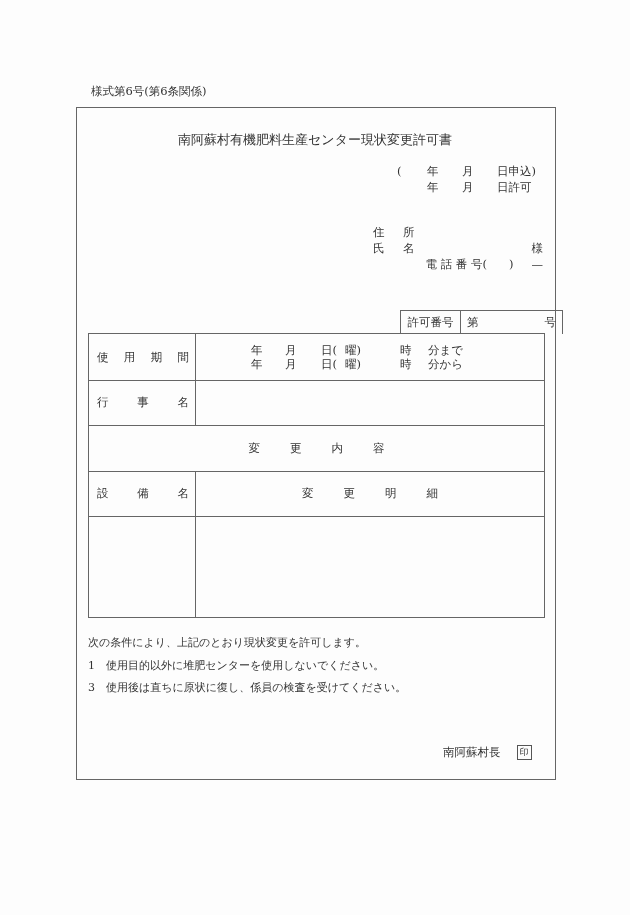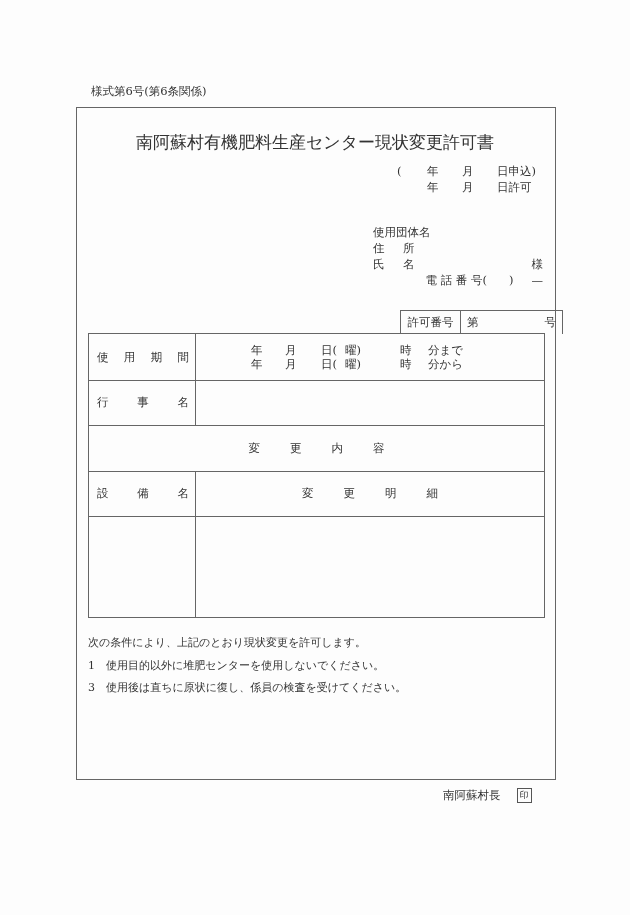--- a/index.html
+++ b/index.html
@@ -1,38 +1,38 @@
 <!DOCTYPE html>
 <html><head>
   <meta charset="utf-8">
   <style>
     html, body { margin: 0; padding: 0; background: #fdfdfd; }
     body { width: 630px; height: 915px; position: relative; font-family: "DejaVu Serif", "Liberation Serif", serif; color: #333; font-size: 11.5px; overflow: hidden; }
     .abs { position: absolute; white-space: nowrap; }
     .frame { position: absolute; left: 76px; top: 107px; width: 480px; height: 673px; border: 1px solid #666; box-sizing: border-box; }
     .hdr-label { left: 91px; top: 84px; font-size: 11.5px; }
-    .title { left: 0; width: 630px; top: 131px; text-align: center; font-size: 17px; }
+    .title { left: 0; width: 630px; top: 131px; text-align: center; font-size: 13px; }
     .dates { left: 397px; top: 163px; line-height: 16px; }
     .dates .row { display: flex; }
     .dates span { display: inline-block; }
     .applicant { left: 373px; top: 224px; line-height: 16px; width: 170px; }
     .applicant .row { display: flex; justify-content: space-between; }
     .permit { position: absolute; left: 400px; top: 310px; width: 163px; height: 24px; border: 1px solid #666; border-bottom: none; box-sizing: border-box; display: flex; }
     .permit .lbl { width: 59px; border-right: 1px solid #666; text-align: center; line-height: 23px; }
     .permit .val { flex: 1; display: flex; justify-content: space-between; padding: 0 6px; line-height: 23px; }
     .table { position: absolute; left: 88px; top: 333px; width: 457px; height: 285px; border: 1px solid #666; box-sizing: border-box; }
     .trow { position: absolute; left: 0; right: 0; border-bottom: 1px solid #666; }
     .tcell-l { position: absolute; left: 0; top: 0; bottom: 0; width: 107px; border-right: 1px solid #666; display: flex; align-items: center; justify-content: space-between; padding: 0 6px 0 8px; box-sizing: border-box; }
     .tcell-r { position: absolute; left: 107px; right: 0; top: 0; bottom: 0; }
     .period { position: absolute; left: 55px; top: 9px; line-height: 14px; }
     .period .row span { display: inline-block; }
     .center-row { display: flex; align-items: center; justify-content: center; height: 100%; }
     .spaced span { display: inline-block; margin: 0 15px; }
     .conditions { position: absolute; left: 88px; top: 632px; line-height: 22.5px; font-size: 11px; }
-    .signer { position: absolute; left: 443px; top: 745px; display: flex; align-items: center; margin-top: 43px; }
+    .signer { position: absolute; left: 443px; top: 745px; display: flex; align-items: center; }
     .seal { display: inline-block; margin-left: 16px; width: 13px; height: 13px; border: 1px solid #555; font-size: 9px; line-height: 13px; text-align: center; }
   </style>
 </head>
 <body>
 
 <div class="abs hdr-label">様式第6号(第6条関係)</div>
 
 <div class="frame"></div>
 
 <div class="abs title">南阿蘇村有機肥料生産センター現状変更許可書</div>
@@ -46,23 +46,20 @@
   </div>
   <div class="row">
     <span style="width:30px"></span>
     <span style="width:35px">年</span>
     <span style="width:35px">月</span>
     <span>日許可</span>
   </div>
 </div>
 
 <div class="abs applicant">
-  <div class="row">
-      <span>使用団体名</span>
-    </div>
   <div class="row" style="justify-content:flex-start">
     <span style="width:30px">住</span>
     <span>所</span>
   </div>
   <div class="row">
     <span style="display:flex">
       <span style="width:30px">氏</span>
       <span>名</span>
     </span>
     <span>様</span>

